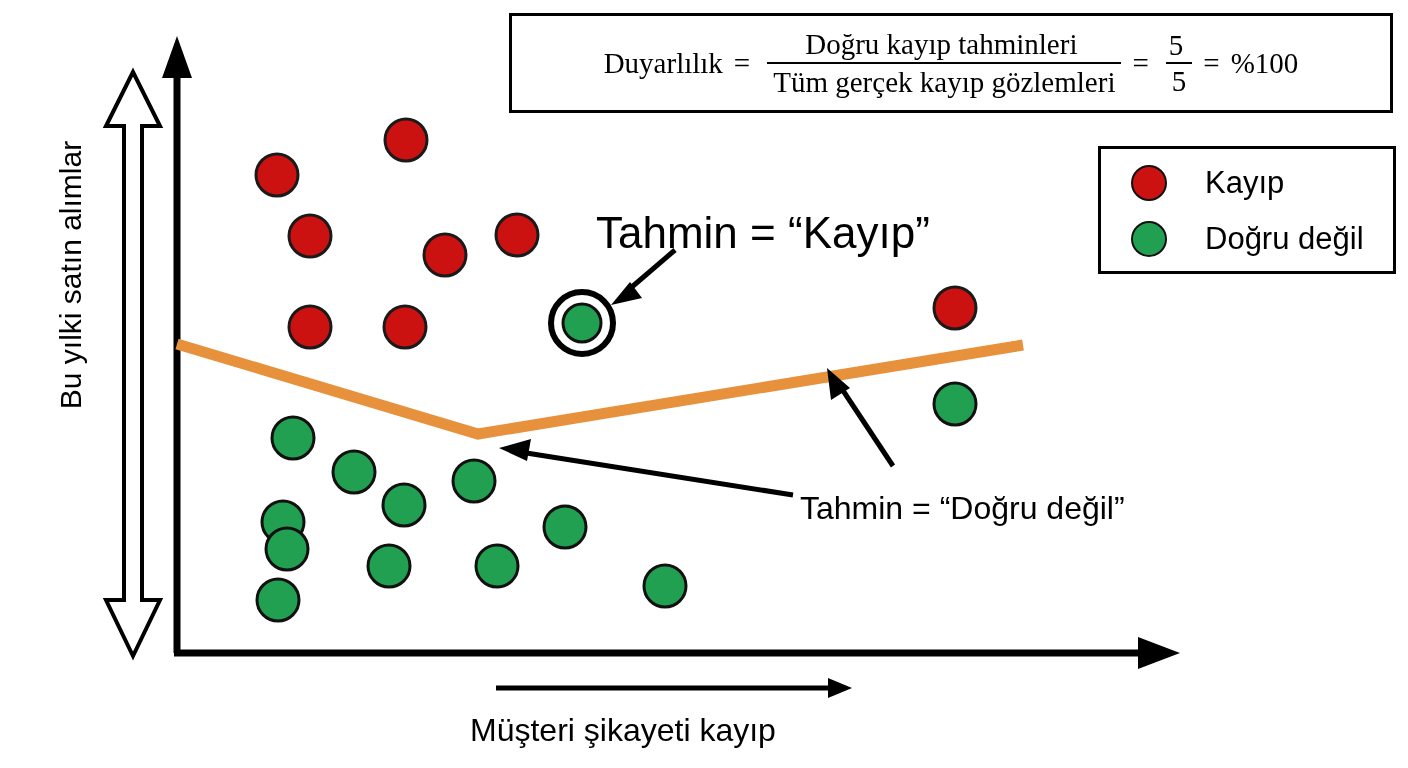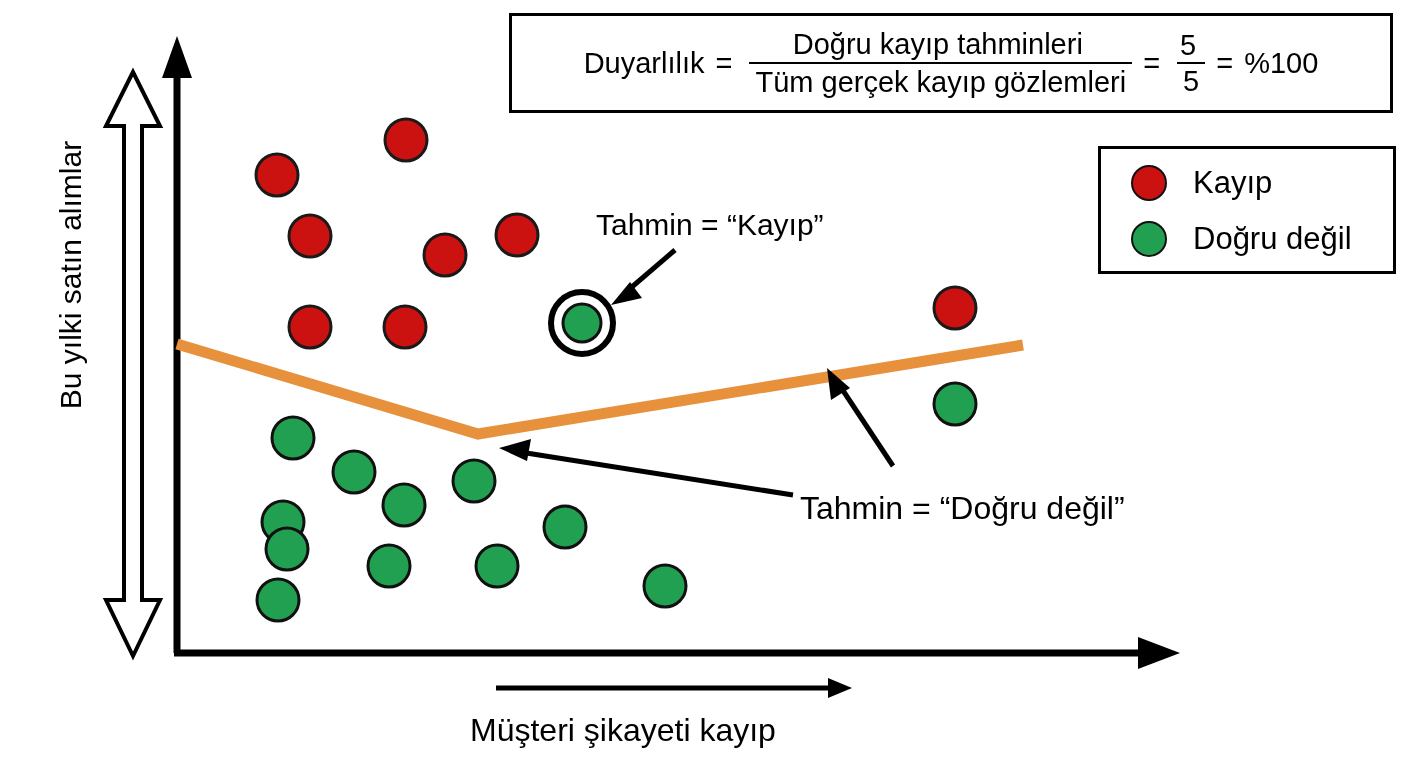--- a/index.html
+++ b/index.html
@@ -25,51 +25,51 @@
     width:330px;
     text-align:center;
     font-size:30px;
     transform:rotate(-90deg);
     transform-origin:center center;
   }
   #xaxis-label {
     left:470px; top:712px;
     font-size:32px;
   }
-  #pred-churn-label { left:596px; top:208px; font-size:30px; }
+  #pred-churn-label { left:596px; top:208px; font-size:44px; }
   #pred-nochurn-label { left:800px; top:490px; font-size:32px; }
 
   
   #legend {
     position:absolute;
     left:1098px; top:146px;
     width:298px; height:128px;
     border:3px solid #000;
     background:#fff;
     padding:6px 0 0 0;
   }
-  .legend-row { display:flex; align-items:center; height:56px; padding-left:30px; }
+  .legend-row { display:flex; align-items:center; height:56px; padding-left:30px;gap:12px; }
   .legend-swatch {
     width:36px; height:36px; border-radius:50%;
     border:2px solid #111; flex:0 0 auto;
   }
   .legend-text { font-size:31px; margin-left:26px; color:#000; }
 
   
   #formula-box {
     position:absolute;
     left:509px; top:13px;
     width:884px; height:100px;
     border:3px solid #000;
     background:#fff;
     display:flex; align-items:center; justify-content:center;
   }
   #formula {
     display:flex; align-items:center; justify-content:center;
-    font-family:Liberation Sans, sans-serif;
+    font-family:Liberation Serif, serif;
     font-size:29px;
     color:#000;
     gap:9px;
   }
   .frac { display:inline-flex; flex-direction:column; align-items:center; }
   .frac .num { padding:0 6px 2px 6px; line-height:1.12; }
   .frac .den { padding:2px 6px 0 6px; line-height:1.12; border-top:2.5px solid #000;margin-left:6px; }
   .frac.small { font-size:29px; }
   .frac.small .num { padding-bottom:1px; }
   .frac.small .den { padding-top:1px; }

